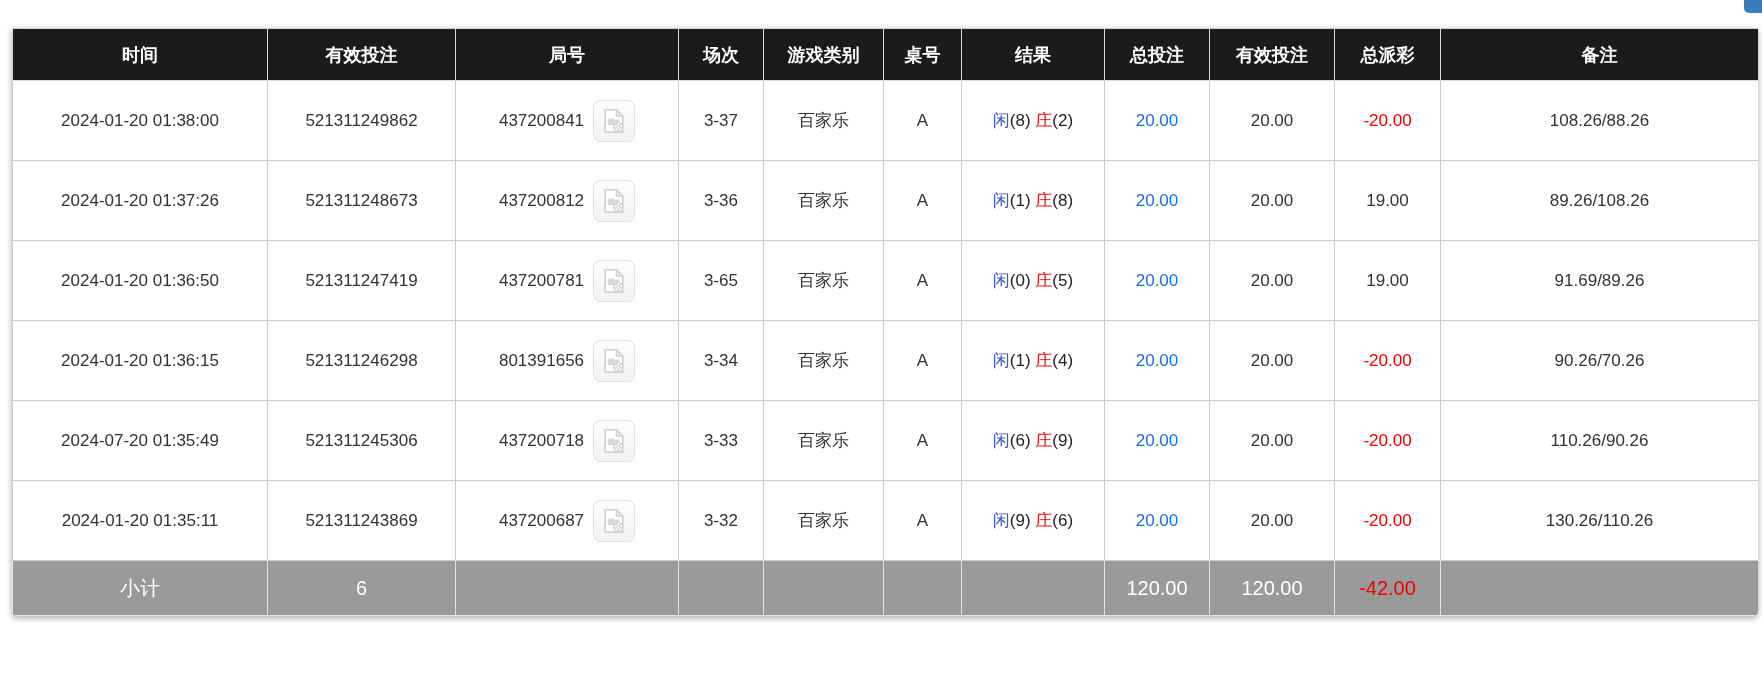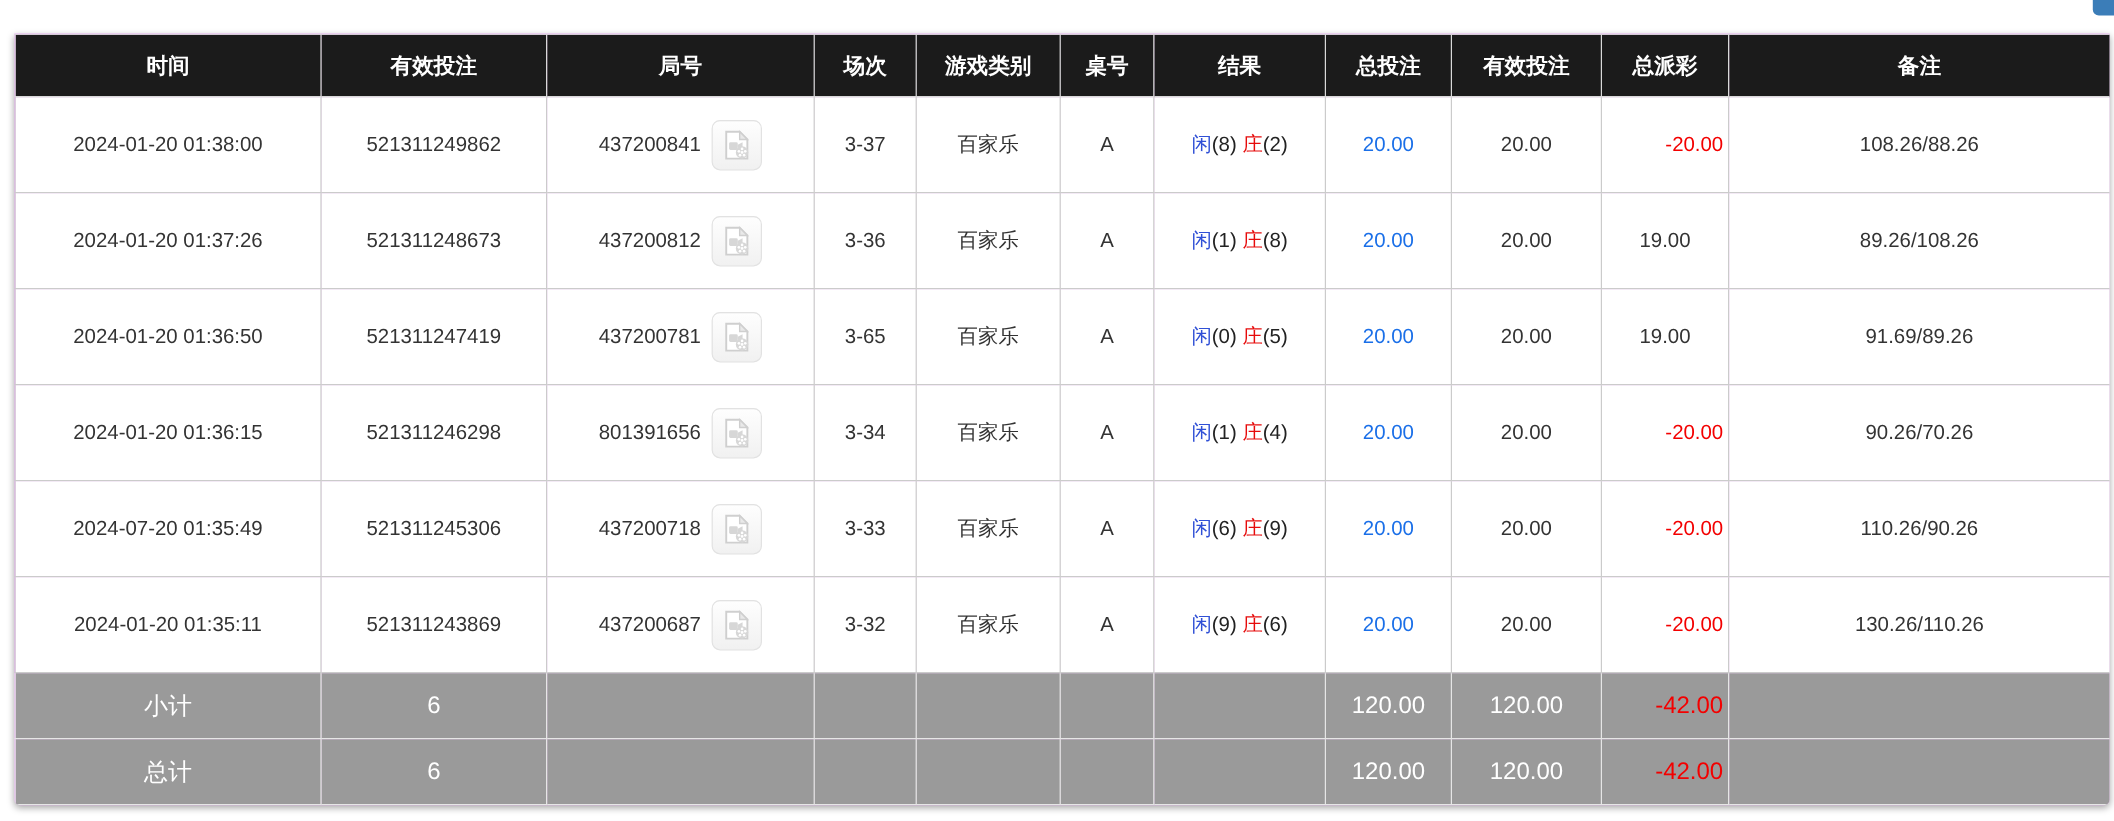--- a/index.html
+++ b/index.html
@@ -66,21 +66,21 @@
     padding: 0;
     display: inline-flex;
     align-items: center;
     justify-content: center;
     cursor: pointer;
   }
   .r-player { color: var(--player_blue, #3050d6); }
   .r-banker { color: var(--banker_red, #e60b0b); }
   .r-score  { color: #222; }
   .c-link   { color: var(--link_blue, #1a6fe8); cursor: pointer; }
-  .payout.neg { color: var(--negative_red, #f30000); text-align: right; }
+  .payout.neg { color: var(--negative_red, #f30000); }
   tr.summary-row td {
     background: var(--summary_bg, #9a9a9a);
     color: #fff;
     height: 54px;
     border: 1px solid #e6e6e6;
     font-size: 20px;
   }
   tr.summary-row td.payout.neg { color: var(--negative_red, #f30000); }
 </style>
 </head>
@@ -324,28 +324,15 @@
       <td></td>
       <td></td>
       <td></td>
       <td></td>
       <td></td>
       <td>120.00</td>
       <td>120.00</td>
       <td class="payout neg">-42.00</td>
       <td></td>
     </tr>
-    <tr class="summary-row">
-      <td>总计</td>
-      <td>6</td>
-      <td></td>
-      <td></td>
-      <td></td>
-      <td></td>
-      <td></td>
-      <td>120.00</td>
-      <td>120.00</td>
-      <td class="payout neg">-42.00</td>
-      <td></td>
-    </tr>
   </tbody>
 </table>
 </div>
 
 </body></html>

